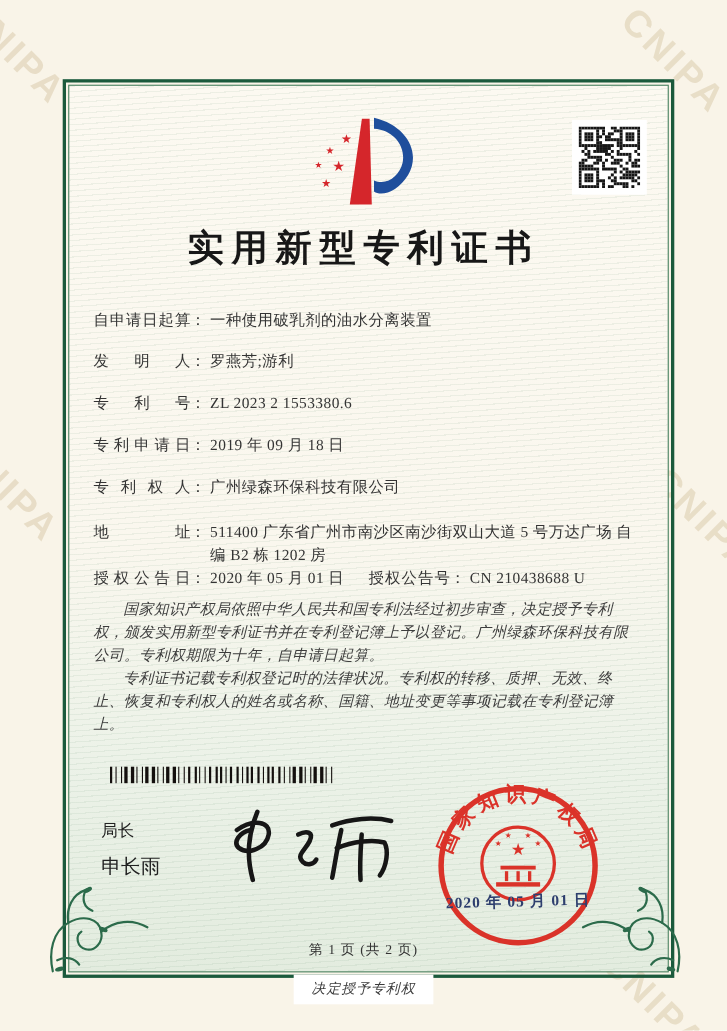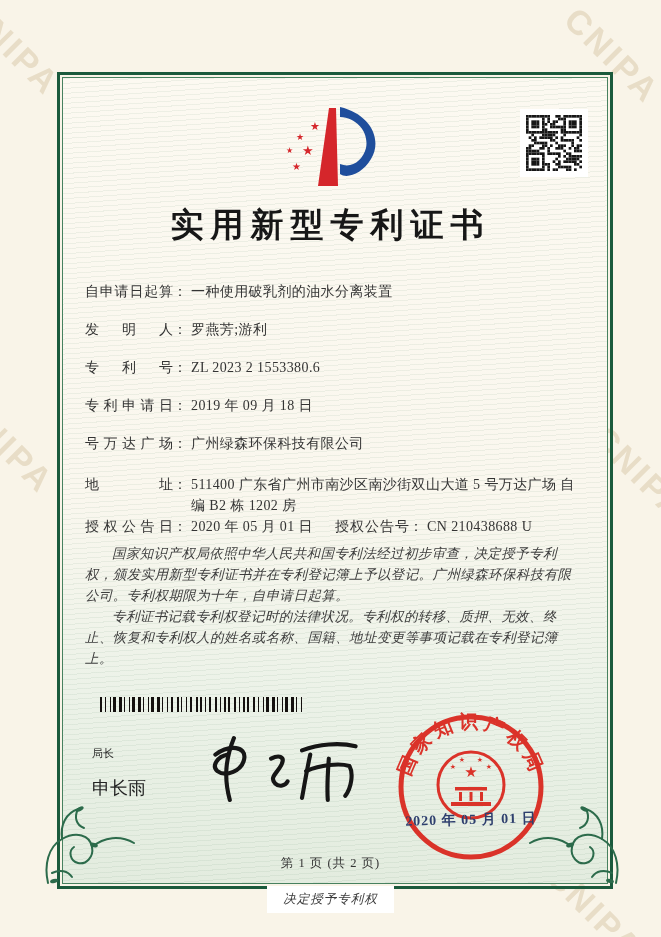--- a/index.html
+++ b/index.html
@@ -48,21 +48,21 @@
   .row .right-group{position:absolute;left:250px;top:0;white-space:nowrap;}
   
   .legal{
     position:absolute;left:85px;top:543px;width:494px;
     font-size:13.5px;line-height:21px;font-style:italic;color:#3d3d3d;letter-spacing:.4px;
   }
   .legal p{margin:0;text-indent:2em;}
   
   .barcode{position:absolute;left:100px;top:697px;height:15px;font-size:0;white-space:nowrap;}
   
-  .sig-title{position:absolute;left:92px;top:746px;font-family:"Liberation Sans",sans-serif;font-size:11px;color:#222;}
+  .sig-title{position:absolute;left:92px;top:746px;font-family:"Liberation Sans",sans-serif;font-size:15px;color:#222;}
   .sig-name{position:absolute;left:92px;top:776px;font-family:"Liberation Sans",sans-serif;font-size:18px;color:#222;}
   .sig-img{position:absolute;left:203px;top:731px;width:165px;height:76px;}
   
   .seal{position:absolute;left:391px;top:707px;width:160px;height:160px;opacity:.93;}
   .seal-date{
     position:absolute;left:396px;top:811px;width:150px;text-align:center;
     font-size:14px;font-weight:bold;letter-spacing:1px;color:#2e3f6e;transform:rotate(-1.5deg);
   }
   
   .page-num{position:absolute;left:0;top:855px;width:661px;text-align:center;font-size:12.5px;letter-spacing:1px;color:#333;}
@@ -357,21 +357,21 @@
   <div class="row r1">
     <span class="flabel">发明人</span><span class="colon">：</span><span class="fvalue">罗燕芳;游利</span>
   </div>
   <div class="row r2">
     <span class="flabel">专利号</span><span class="colon">：</span><span class="fvalue">ZL 2023 2 1553380.6</span>
   </div>
   <div class="row r3">
     <span class="flabel">专利申请日</span><span class="colon">：</span><span class="fvalue">2019 年 09 月 18 日</span>
   </div>
   <div class="row r4">
-    <span class="flabel">号万达广场</span><span class="colon">：</span><span class="fvalue">广州绿森环保科技有限公司</span>
+    <span class="flabel">专利权人</span><span class="colon">：</span><span class="fvalue">广州绿森环保科技有限公司</span>
   </div>
   <div class="row r5">
     <span class="flabel">地址</span><span class="colon">：</span><span class="fvalue">511400 广东省广州市南沙区南沙街双山大道 5 号万达广场 自编 B2 栋 1202 房</span>
   </div>
   <div class="row r6">
     <span class="flabel">授权公告日</span><span class="colon">：</span><span class="fvalue">2020 年 05 月 01 日</span>
     <span class="right-group">
       <span class="flabel narrow">授权公告号</span><span class="colon">：</span><span class="fvalue">CN 210438688 U</span>
     </span>
   </div>

